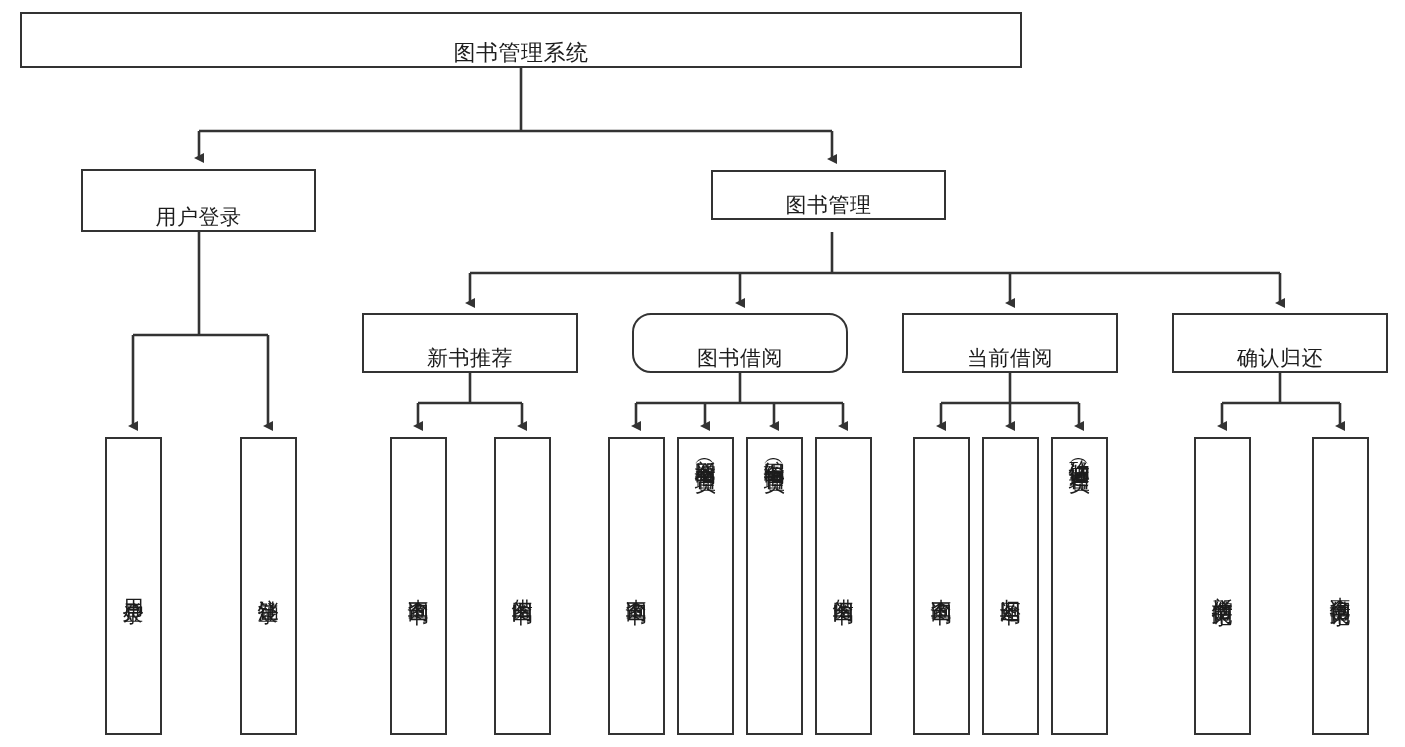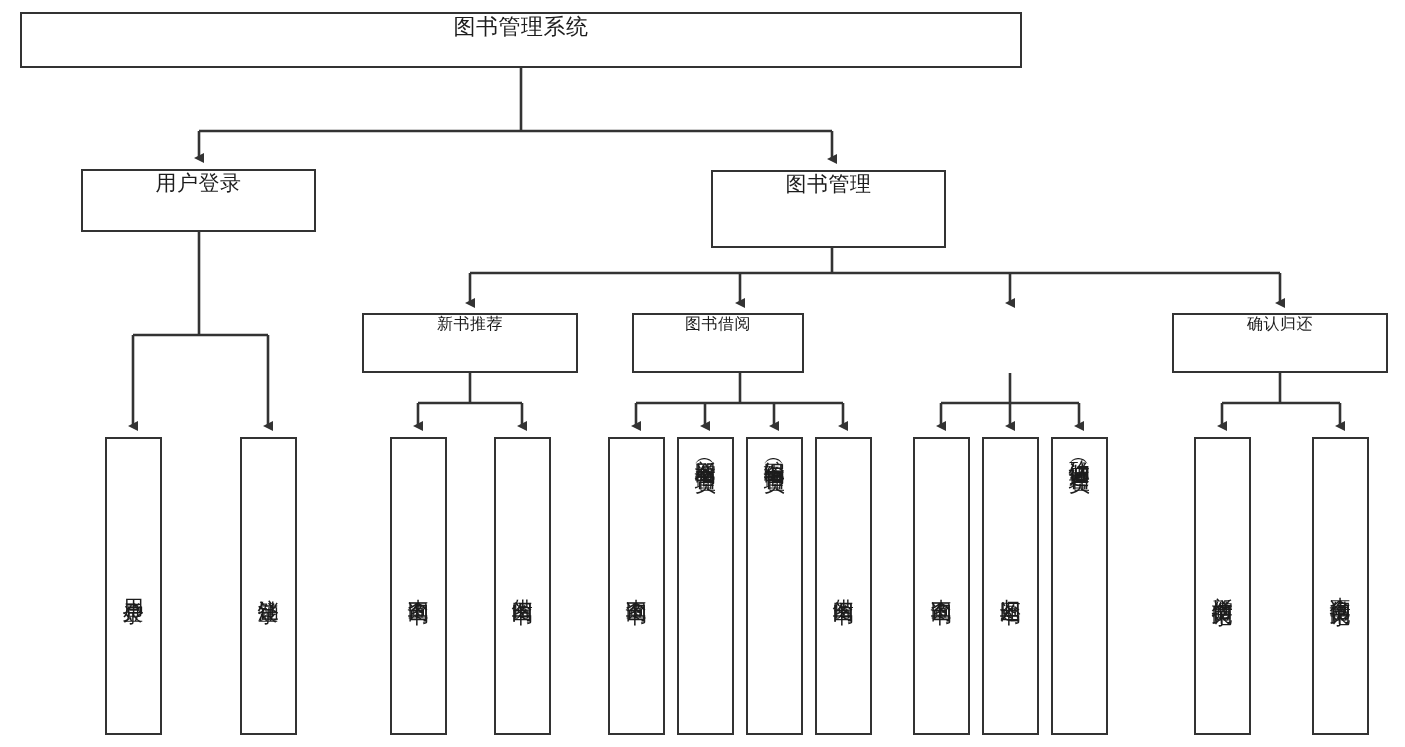--- a/index.html
+++ b/index.html
@@ -26,36 +26,36 @@
     width: 1405px;
     height: 747px;
     pointer-events: none;
   }
   .node {
     position: absolute;
     box-sizing: border-box;
     background: #ffffff;
     border: 2px solid #333333;
     display: flex;
-    align-items: flex-start;
+    align-items: flex-end;
     justify-content: center;
     text-align: center;
     z-index: 2;
   }
   .node-label {
     display: block;
     font-size: 21px;
     line-height: 1.18;
     letter-spacing: 0.5px;
     color: #1c1c1c;
     white-space: nowrap;
   }
   .node.root .node-label { font-size: 22px; }
   .node.level2 .node-label { font-size: 21px; }
-  .node.level3 .node-label { font-size: 16px; }
+  .node.level3 .node-label { font-size: 21px; }
   .node.leaf {
     align-items: flex-start;
     justify-content: center;
     padding-top: 4px;
   }
   .node.leaf .node-label {
     writing-mode: vertical-rl;
     text-orientation: upright;
     font-size: 21px;
     line-height: 1.30;
@@ -137,32 +137,35 @@
   </svg>
 
   <div class="node root" style="left:20px; top:12px; width:1002px; height:56px;">
     <span class="node-label">图书管理系统</span>
   </div>
 
   <div class="node level2" style="left:81px; top:169px; width:235px; height:63px;">
     <span class="node-label">用户登录</span>
   </div>
 
-  <div class="node level2" style="left:711px; top:170px; width:235px; height:78px;">
+  <div class="node level2" style="left:711px; top:170px; width:235px; height:50px;">
     <span class="node-label">图书管理</span>
   </div>
 
   <div class="node level3" style="left:362px; top:313px; width:216px; height:60px;">
     <span class="node-label">新书推荐</span>
   </div>
 
-  <div class="node level3" style="left:632px; top:313px; width:172px; height:60px;">
+  <div class="node level3" style="left:632px; top:313px; width:216px; height:60px;border-radius:19px;">
     <span class="node-label">图书借阅</span>
   </div>
 
+  <div class="node level3" style="left:902px; top:313px; width:216px; height:60px;">
+    <span class="node-label">当前借阅</span>
+  </div>
 
   <div class="node level3" style="left:1172px; top:313px; width:216px; height:60px;">
     <span class="node-label">确认归还</span>
   </div>
 
   <div class="node leaf center-text" style="left:105px; top:437px; width:57px; height:298px;">
     <span class="node-label">用户登录</span>
   </div>
 
   <div class="node leaf center-text" style="left:240px; top:437px; width:57px; height:298px;">

